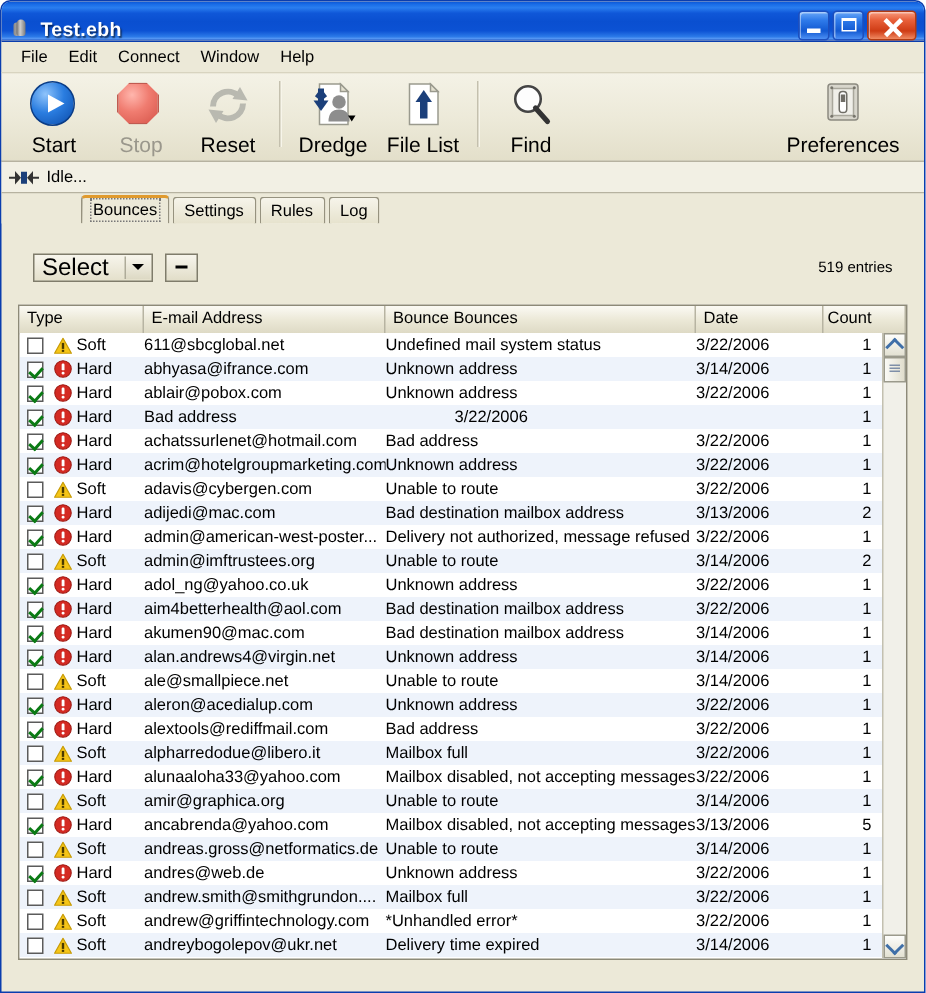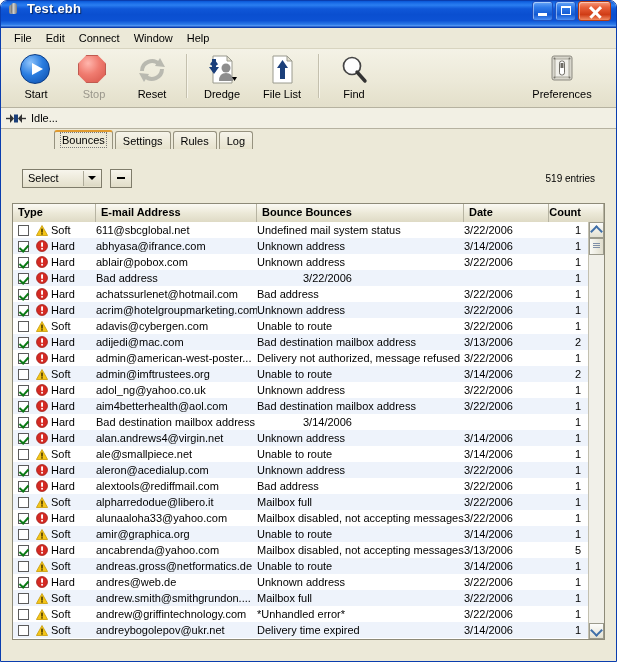--- a/index.html
+++ b/index.html
@@ -26,21 +26,21 @@
   .titlebar {
     position: relative;
     height: 27px;
     box-sizing: border-box;
     background: linear-gradient(to bottom,
        #0a56d6 0%, #1b6ee8 8%, #2a7ef0 16%,
        #0f57d8 30%, #0a4fd0 52%, #0c52d4 75%,
        #2b79e8 90%, #5b9bf5 96%, #0a3dae 100%);
     border-radius: 6px 6px 0 0;
     border-bottom: 1px solid #0a3dae;
-    display: flex; align-items: flex-start;
+    display: flex; align-items: flex-end;
     padding: 0 2px 0 5px;
   }
   .title-icon {
     width: 16px; height: 16px;
     position: relative;
     flex: 0 0 auto;
     margin-right: 5px;
   }
   .title-icon .pin {
     position: absolute; left: 5px; top: 2px;
@@ -116,21 +116,21 @@
     position: relative;
     border-bottom: 1px solid #b6b2a0;
     padding-top: 3px;
   }
   .tbtn {
     width: 58px;
     display: flex; flex-direction: column; align-items: center;
     padding-top: 2px;
   }
   .tbtn .ilabel {
-    font-size: 11px; margin-top: 2px; color: #000;
+    font-size: 14px; margin-top: 2px; color: #000;
   }
   .tbtn.disabled .ilabel { color: #9a978c; }
   .tsep {
     width: 1px; height: 44px;
     background: #c4c0ae;
     margin: 2px 5px 0 5px;
     border-right: 1px solid #f7f5ea;
   }
   .tspacer { flex: 1 1 auto; }
   .icon32 { width: 32px; height: 32px; position: relative; }
@@ -213,22 +213,22 @@
   .filterbar {
     height: 32px;
     display: flex; align-items: center;
     padding: 0 8px 0 18px;
   }
   .combo {
     width: 80px; height: 19px;
     box-sizing: border-box;
     background: linear-gradient(to bottom,#f7f5ec,#e4e0cb);
     border: 1px solid #7f7c6b;
-    display: flex; align-items: center;
-    font-size: 11px;
+    display: flex; 
+    font-size: 16px;
     padding-left: 5px;
     position: relative;
   }
   .combo .arrowbox {
     position: absolute; right: 1px; top: 1px;
     width: 16px; height: 15px;
     background: linear-gradient(to bottom,#f7f5ec,#ddd9c4);
     border-left: 1px solid #aeab99;
     display: flex; align-items: center; justify-content: center;
   }
@@ -267,21 +267,20 @@
     background: linear-gradient(to bottom,#fbfaf4 0%, #ece9d8 50%, #dedac5 100%);
     border-bottom: 1px solid #9e9b89;
     font-size: 11px;
   }
   .ghead .hcell {
     box-sizing: border-box;
     padding: 2px 0 16px 5px;
     border-right: 1px solid #b7b4a2;
     overflow: hidden; white-space: nowrap;
     position: relative;
-    font-weight: bold;
   }
   .ghead .hcell.num { text-align: right; padding-right: 6px; padding-left: 0; }
 
   .gbody {
     position: absolute;
     left: 0; right: 0; top: 18px; bottom: 0;
     overflow: hidden;
   }
   .grow {
     display: flex;
@@ -742,20 +741,21 @@
               <span class="cb checked"></span>
             </span>
             <span class="c-icon">
               <svg width="12" height="12" viewBox="0 0 12 12">
                 <circle cx="6" cy="6" r="5.5" fill="#d42a23" stroke="#9d1710" stroke-width="0.7"></circle>
                 <rect x="5.1" y="2.3" width="1.9" height="4.6" rx="0.8" fill="#ffffff"></rect>
                 <rect x="5.1" y="7.8" width="1.9" height="1.9" rx="0.8" fill="#ffffff"></rect>
               </svg>
             </span>
             <span class="c-type">Hard</span>
+            <span class="c-email">akumen90@mac.com</span>
             <span class="c-reason">Bad destination mailbox address</span>
             <span class="c-date">3/14/2006</span>
             <span class="c-count">1</span>
           </div>
           <div class="grow alt">
             <span class="c-check">
               <span class="cb checked"></span>
             </span>
             <span class="c-icon">
               <svg width="12" height="12" viewBox="0 0 12 12">

